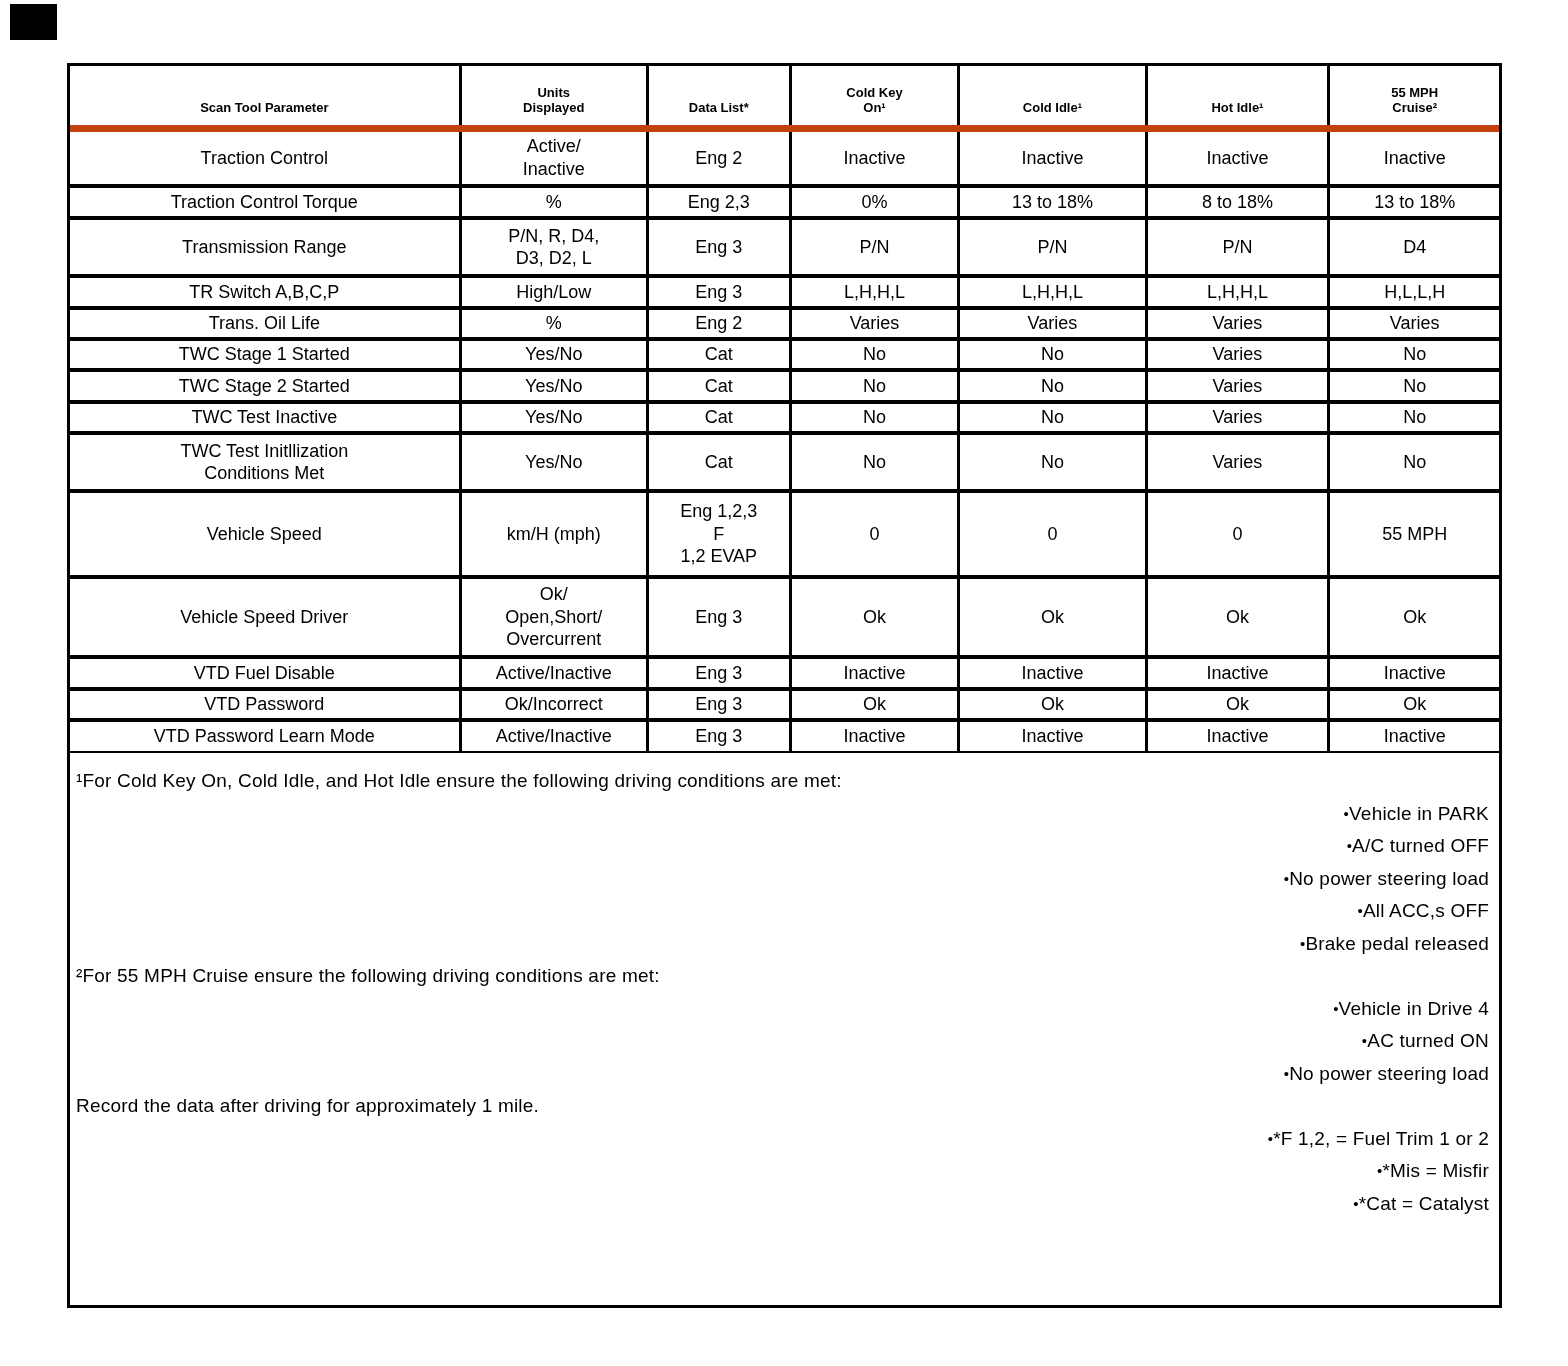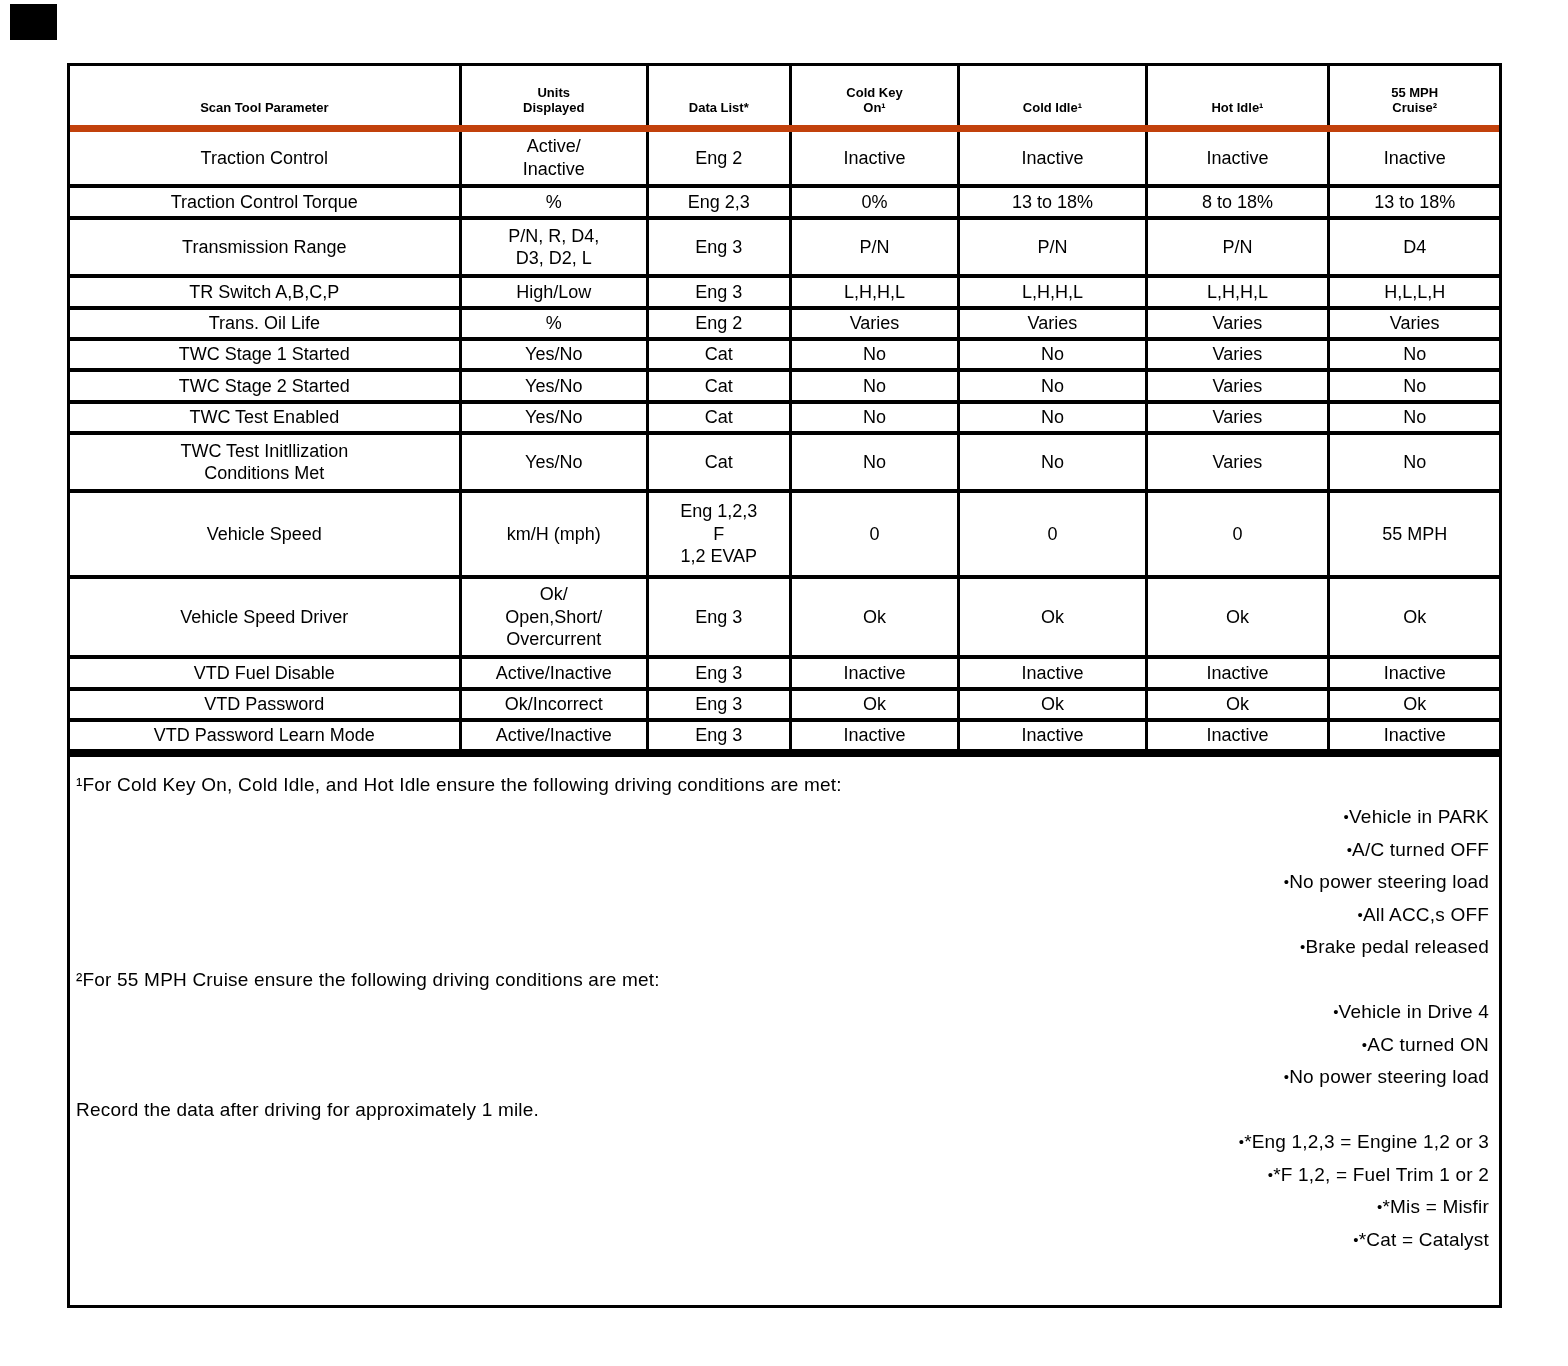--- a/index.html
+++ b/index.html
@@ -48,21 +48,21 @@
     border-bottom: 7px solid #c2410c;
     line-height: 1.15;
   }
   .scan-table td {
     font-size: 18px;
     vertical-align: middle;
     line-height: 1.25;
   }
   .scan-table th:first-child, .scan-table td:first-child { border-left: none; }
   .scan-table th:last-child,  .scan-table td:last-child  { border-right: none; }
-  .scan-table tbody tr:last-child td { border-bottom: 8px solid #000000; }
+  .scan-table tbody tr:last-child td { border-bottom: 2px solid #000000; }
 
   
   col.c0 { width: 27.3%; }
   col.c1 { width: 13.1%; }
   col.c2 { width: 10.0%; }
   col.c3 { width: 11.8%; }
   col.c4 { width: 13.1%; }
   col.c5 { width: 12.8%; }
   col.c6 { width: 11.9%; }
 
@@ -172,21 +172,21 @@
         <tr style="height: 32px;">
           <td>TWC Stage 2 Started</td>
           <td>Yes/No</td>
           <td>Cat</td>
           <td>No</td>
           <td>No</td>
           <td>Varies</td>
           <td>No</td>
         </tr>
         <tr style="height: 31px;">
-          <td>TWC Test Enabled</td>
+          <td>TWC Test Inactive</td>
           <td>Yes/No</td>
           <td>Cat</td>
           <td>No</td>
           <td>No</td>
           <td>Varies</td>
           <td>No</td>
         </tr>
         <tr style="height: 58px;">
           <td>TWC Test Initllization
 Conditions Met</td>
@@ -254,18 +254,17 @@
       <div class="fn-line bullet"><span class="bullet-dot">•</span><span>Vehicle in PARK</span></div>
       <div class="fn-line bullet"><span class="bullet-dot">•</span><span>A/C turned OFF</span></div>
       <div class="fn-line bullet"><span class="bullet-dot">•</span><span>No power steering load</span></div>
       <div class="fn-line bullet"><span class="bullet-dot">•</span><span>All ACC,s OFF</span></div>
       <div class="fn-line bullet"><span class="bullet-dot">•</span><span>Brake pedal released</span></div>
       <div class="fn-line note"><span>²For 55 MPH Cruise ensure the following driving conditions are met:</span></div>
       <div class="fn-line bullet"><span class="bullet-dot">•</span><span>Vehicle in Drive 4</span></div>
       <div class="fn-line bullet"><span class="bullet-dot">•</span><span>AC turned ON</span></div>
       <div class="fn-line bullet"><span class="bullet-dot">•</span><span>No power steering load</span></div>
       <div class="fn-line note"><span>Record the data after driving for approximately 1 mile.</span></div>
-      <div class="fn-line bullet"><span class="bullet-dot">•</span><span>*Eng 1,2,3 = Engine 1,2 or 3</span></div>
       <div class="fn-line bullet"><span class="bullet-dot">•</span><span>*F 1,2, = Fuel Trim 1 or 2</span></div>
       <div class="fn-line bullet"><span class="bullet-dot">•</span><span>*Mis = Misfir</span></div>
       <div class="fn-line bullet"><span class="bullet-dot">•</span><span>*Cat = Catalyst</span></div>
     </div>
 </div>
 
 </body></html>

